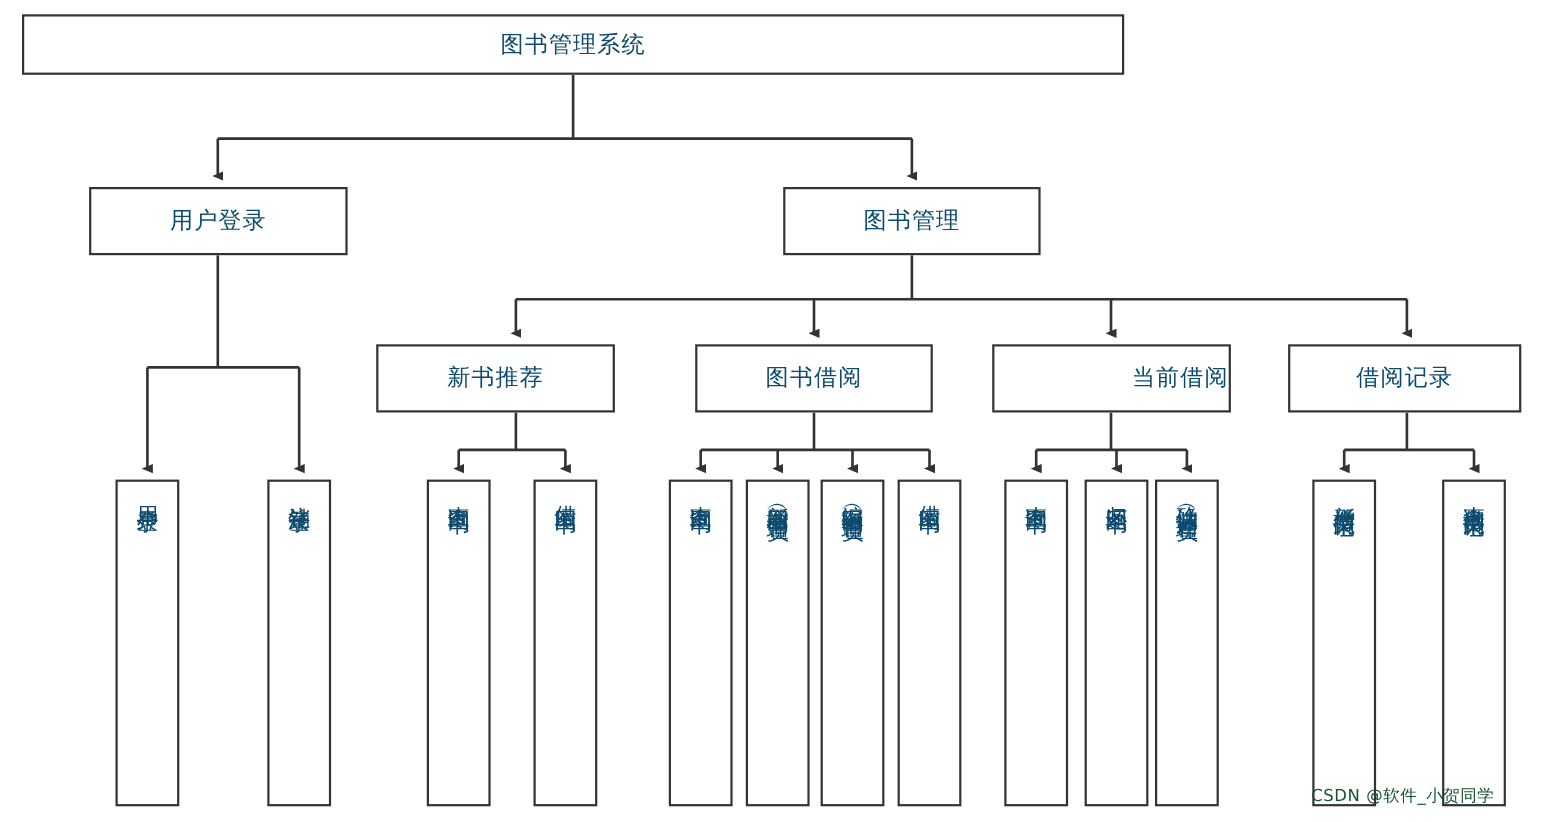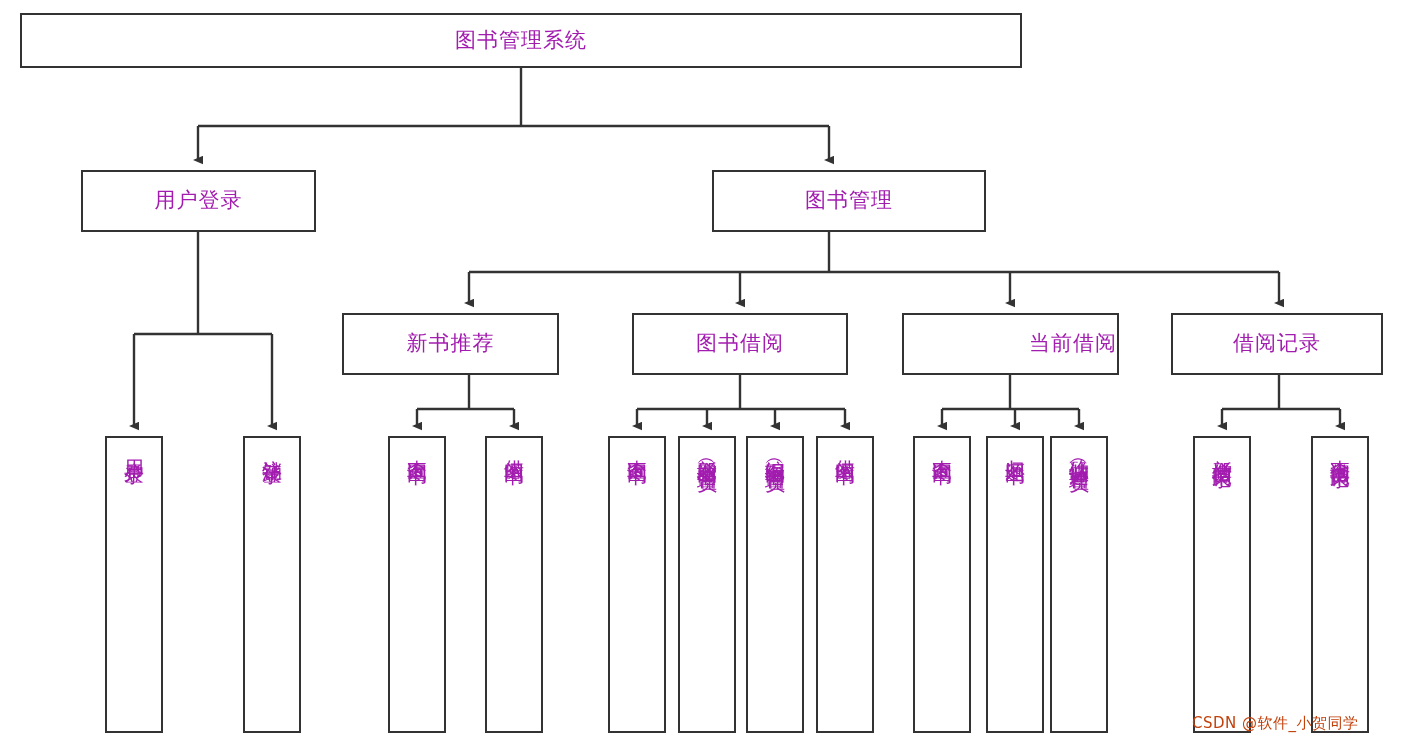--- a/index.html
+++ b/index.html
@@ -26,21 +26,21 @@
     pointer-events: none;
   }
   .node {
     position: absolute;
     box-sizing: border-box;
     background: #ffffff;
     border: 2px solid #333333;
     display: flex;
     align-items: center;
     justify-content: center;
-    color: #a21caf;
+    color: #0c4a6e;
   }
   .node.horiz .label {
     font-size: 21px;
     letter-spacing: 1px;
     line-height: 1.1;
     white-space: nowrap;
   }
   .node.vert {
     align-items: flex-start;
     justify-content: center;
@@ -50,21 +50,21 @@
     writing-mode: vertical-rl;
     text-orientation: upright;
     font-size: 20px;
     line-height: 1.35;
     letter-spacing: 2px;
     white-space: nowrap;
   }
   .watermark {
     position: absolute;
     font-size: 15px;
-    color: #c2410c;
+    color: #14532d;
     white-space: nowrap;
     letter-spacing: 0.5px;
   }
 </style>
 </head>
 <body>
 
 <div id="canvas">
 
   <svg id="wires" viewBox="0 0 1405 747">
@@ -117,21 +117,21 @@
     </g>
   </svg>
 
   <div class="node horiz" id="node-root" style="left: 20px; top: 13px; width: 1002px; height: 55px;">
     <span class="label">图书管理系统</span>
   </div>
 
   <div class="node horiz" id="node-l1-0" style="left: 81px; top: 170px; width: 235px; height: 62px;">
     <span class="label">用户登录</span>
   </div>
-  <div class="node horiz" id="node-l1-1" style="left: 712px; top: 170px; width: 274px; height: 62px;">
+  <div class="node horiz" id="node-l1-1" style="left: 712px; top: 170px; width: 234px; height: 62px;">
     <span class="label">图书管理</span>
   </div>
 
   <div class="node horiz" id="node-l2-0" style="left: 342px; top: 313px; width: 217px; height: 62px;">
     <span class="label">新书推荐</span>
   </div>
   <div class="node horiz" id="node-l2-1" style="left: 632px; top: 313px; width: 216px; height: 62px;">
     <span class="label">图书借阅</span>
   </div>
   <div class="node horiz" id="node-l2-2" style="left: 902px; top: 313px; width: 217px; height: 62px; justify-content: flex-end;">

